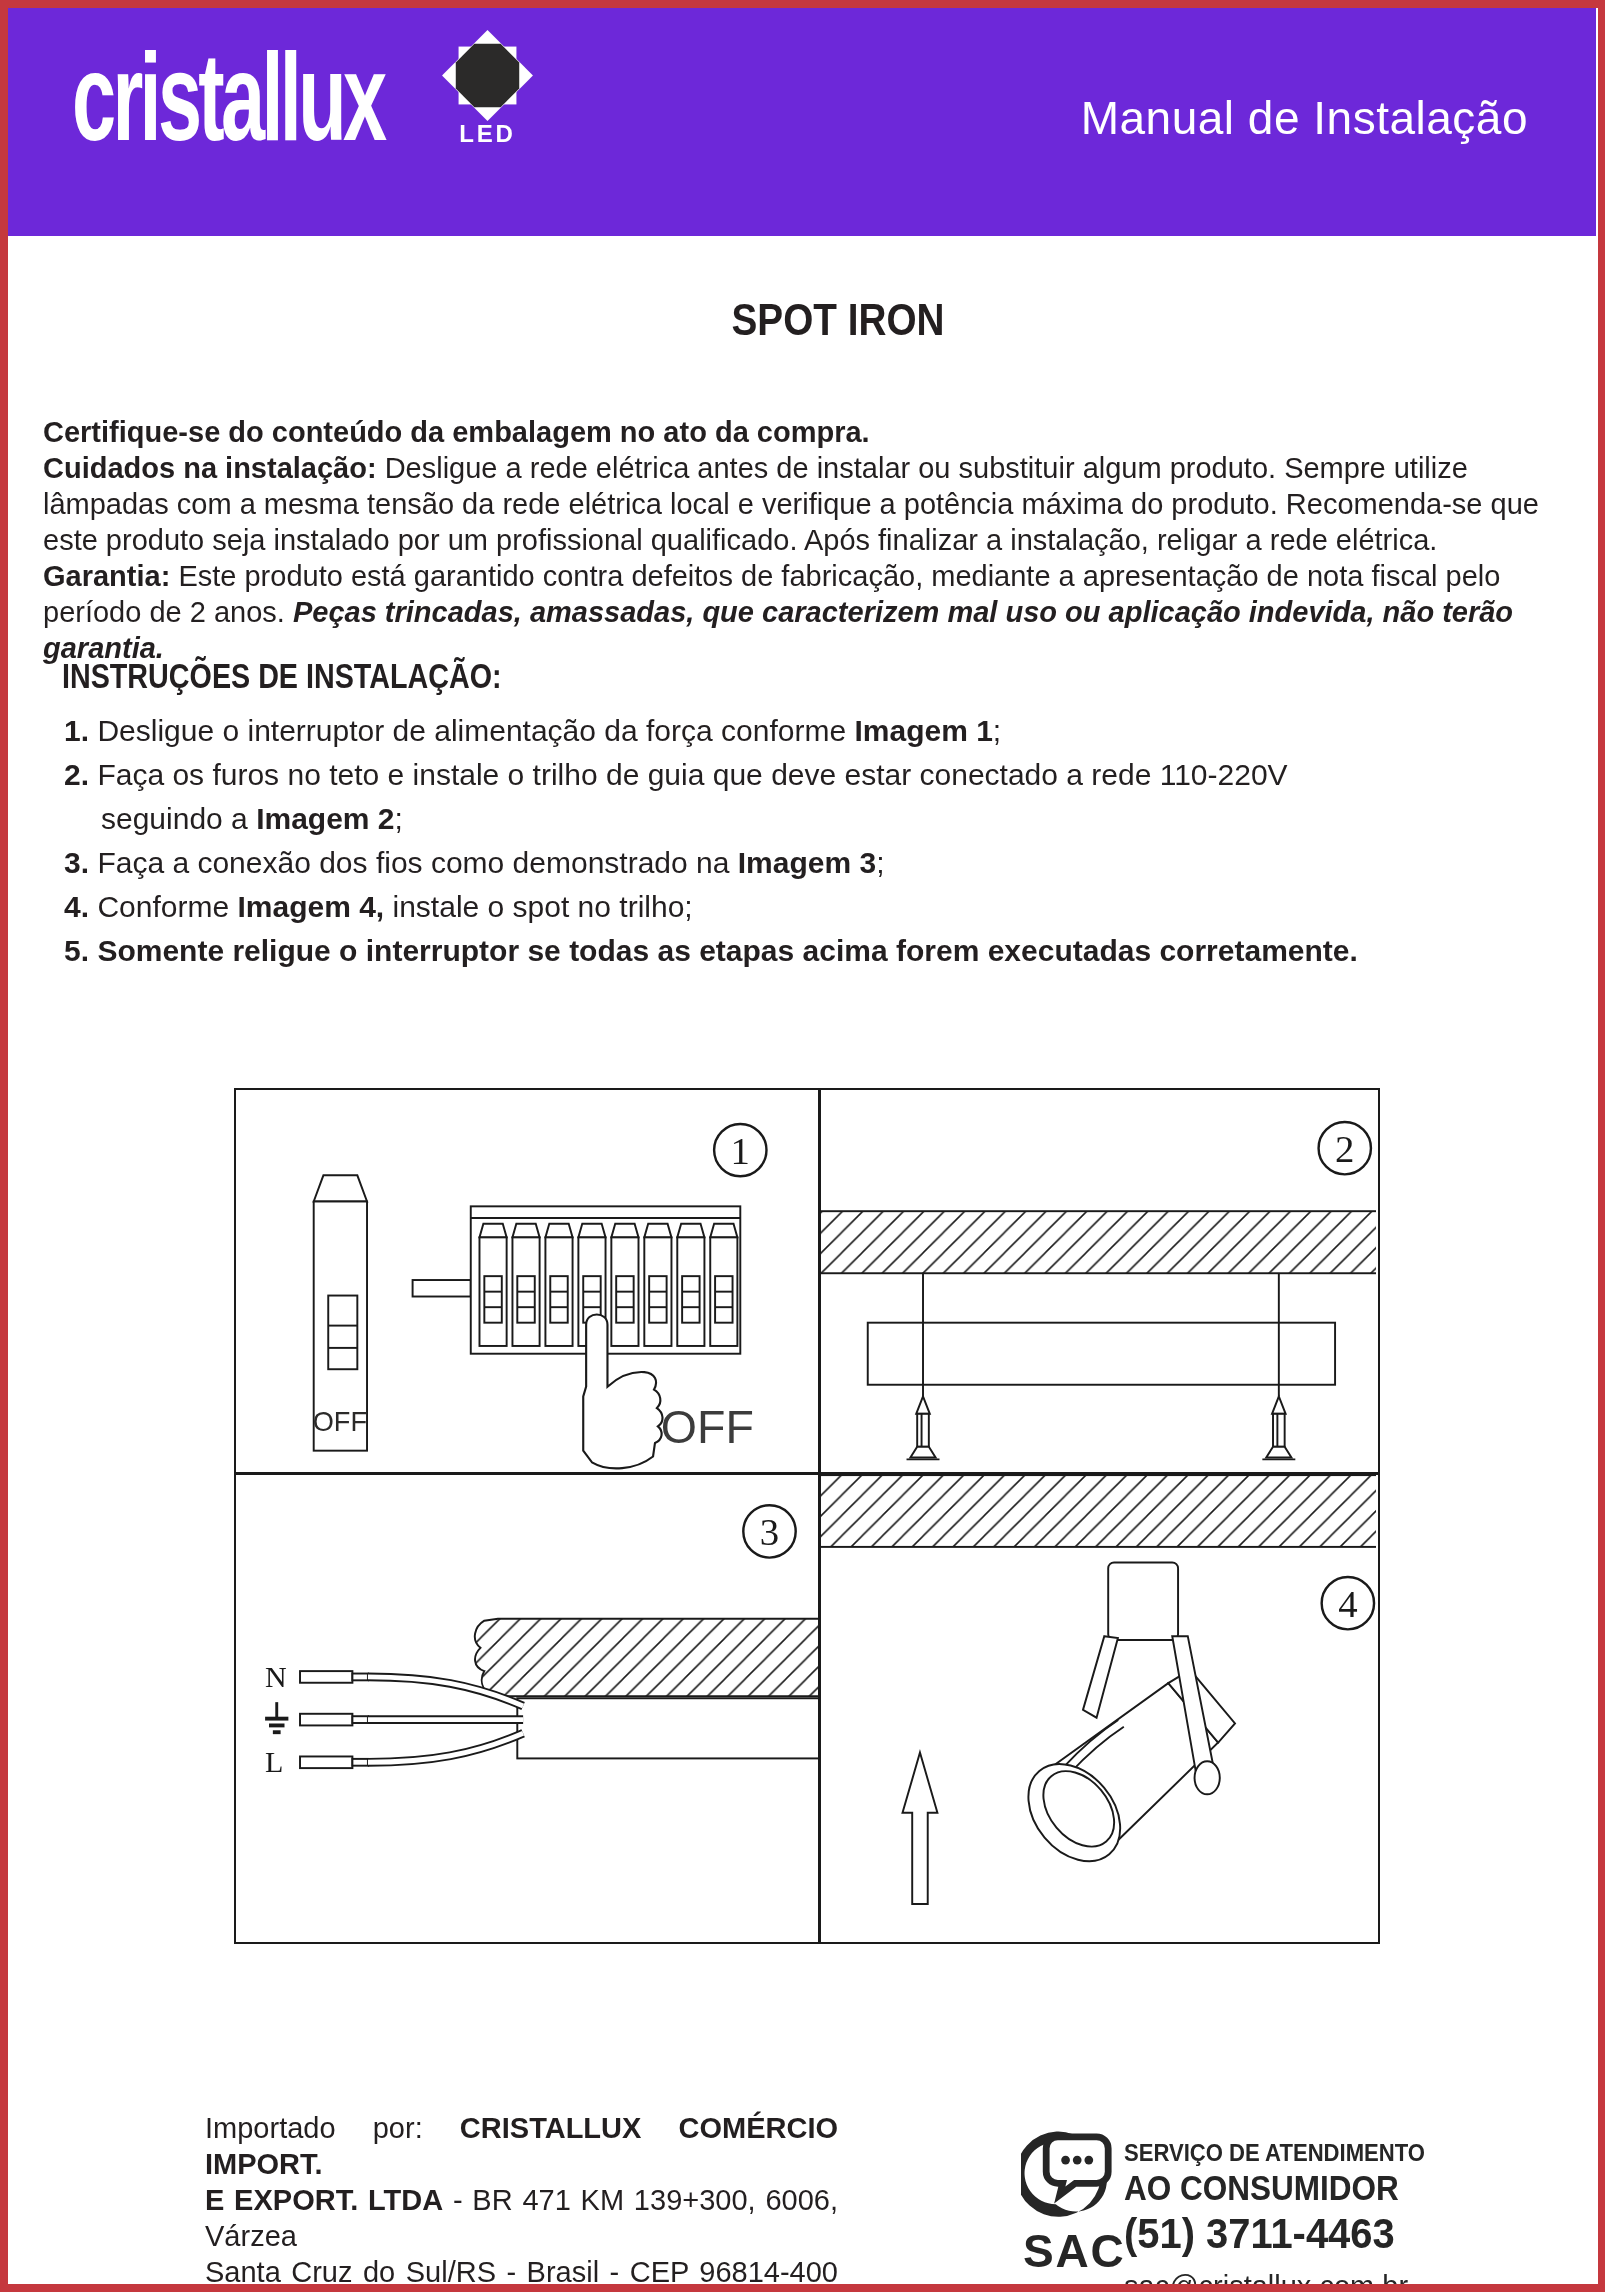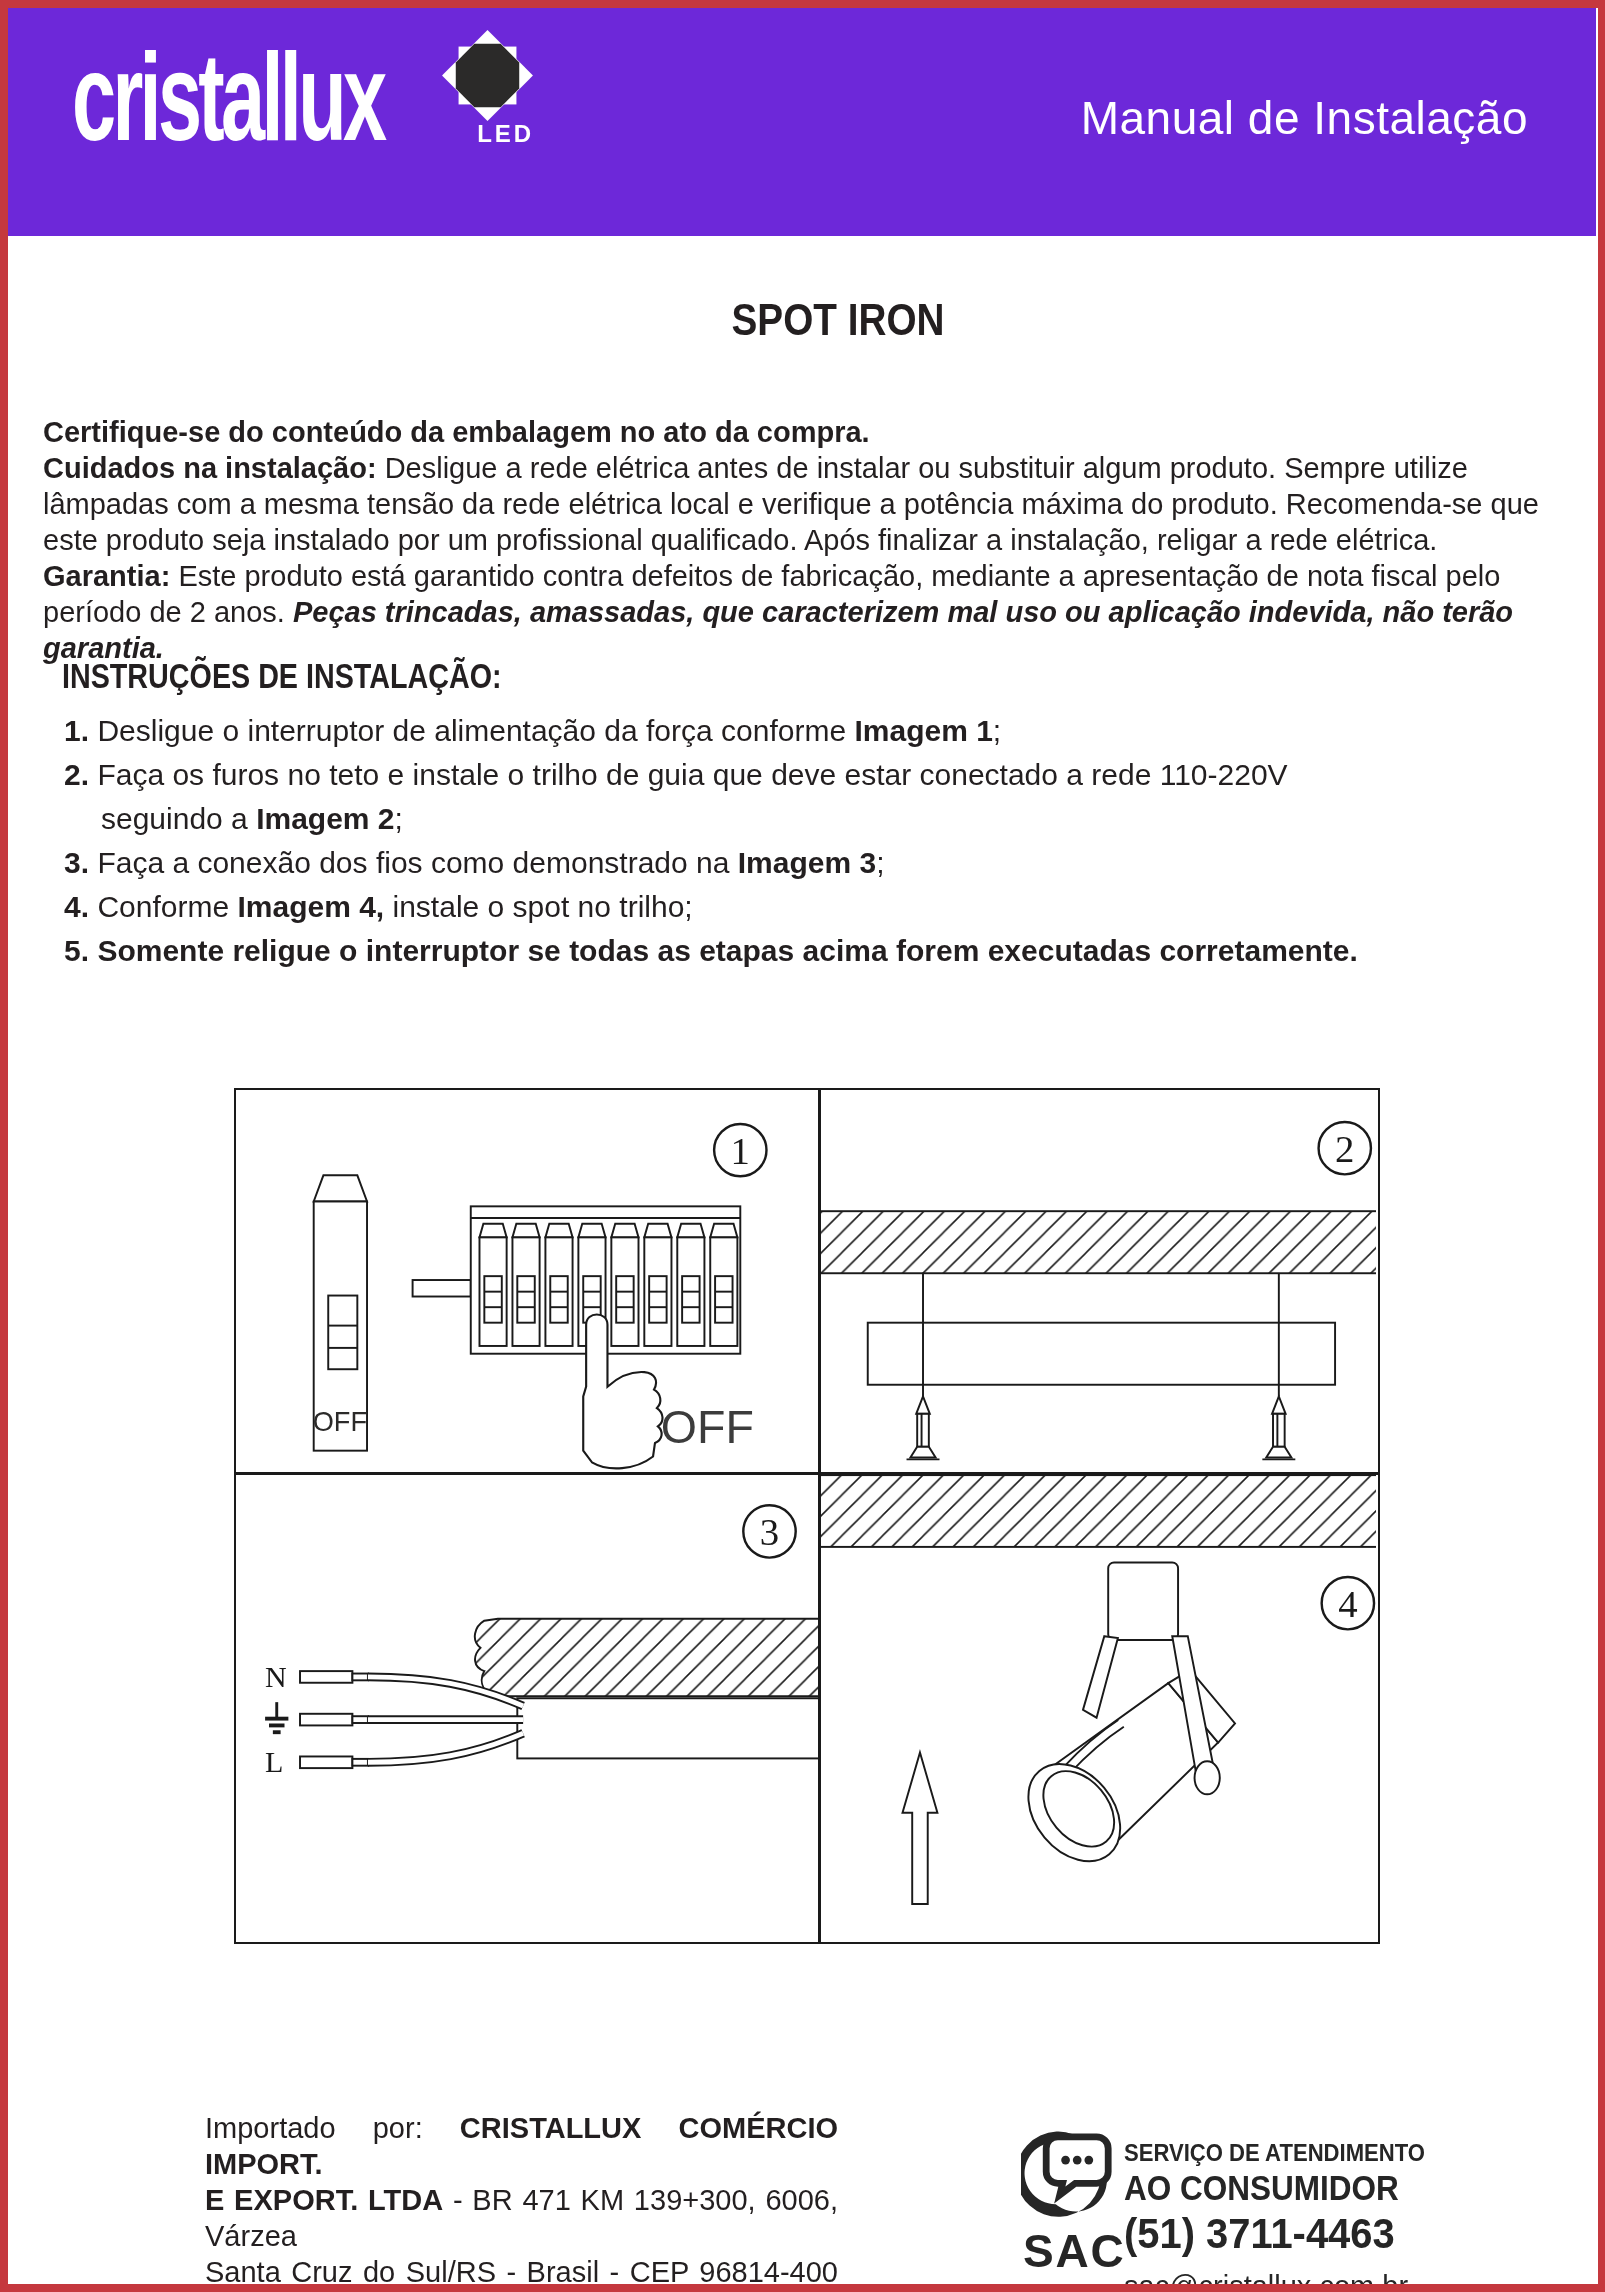--- a/index.html
+++ b/index.html
@@ -8,21 +8,21 @@
     border:8.7px solid #c5383e; box-sizing:border-box; overflow:hidden;
     font-family:"Liberation Sans", sans-serif; color:#231f20;
   }
   
   .header{position:absolute; left:0; top:0; width:1588px; height:228px; background:#6d28d9;}
   .wordmark{
     position:absolute; left:64px; top:27px; font-weight:bold; font-size:124px;
     letter-spacing:-5.8px; color:#ffffff; transform:scaleX(0.64); transform-origin:left top;
     line-height:1;
   }
-  .logo-col{position:absolute; left:433px; top:21.3px; width:93px; text-align:right;}
+  .logo-col{position:absolute; left:433px; top:21.3px; width:93px; text-align:center;}
   .led{display:block; color:#ffffff; font-weight:bold; font-size:24px; letter-spacing:2.9px; margin-top:-1.9px;}
   .doc-title{position:absolute; right:68px; top:83px; color:#ffffff; font-size:46px; font-weight:400; letter-spacing:0.5px;}
   
   .product-title{position:absolute; left:0; top:287px; width:1588px; text-align:center; margin:0;padding-left:36px;}
   .product-title span{display:inline-block; font-size:44px; font-weight:bold; transform:scaleX(0.88);}
   
   .intro{position:absolute; left:35px; top:406px; width:1528px; font-size:29px; line-height:36px;}
   .intro p{margin:0;}
   .b{font-weight:bold;}
   .bi{font-weight:bold; font-style:italic;}

